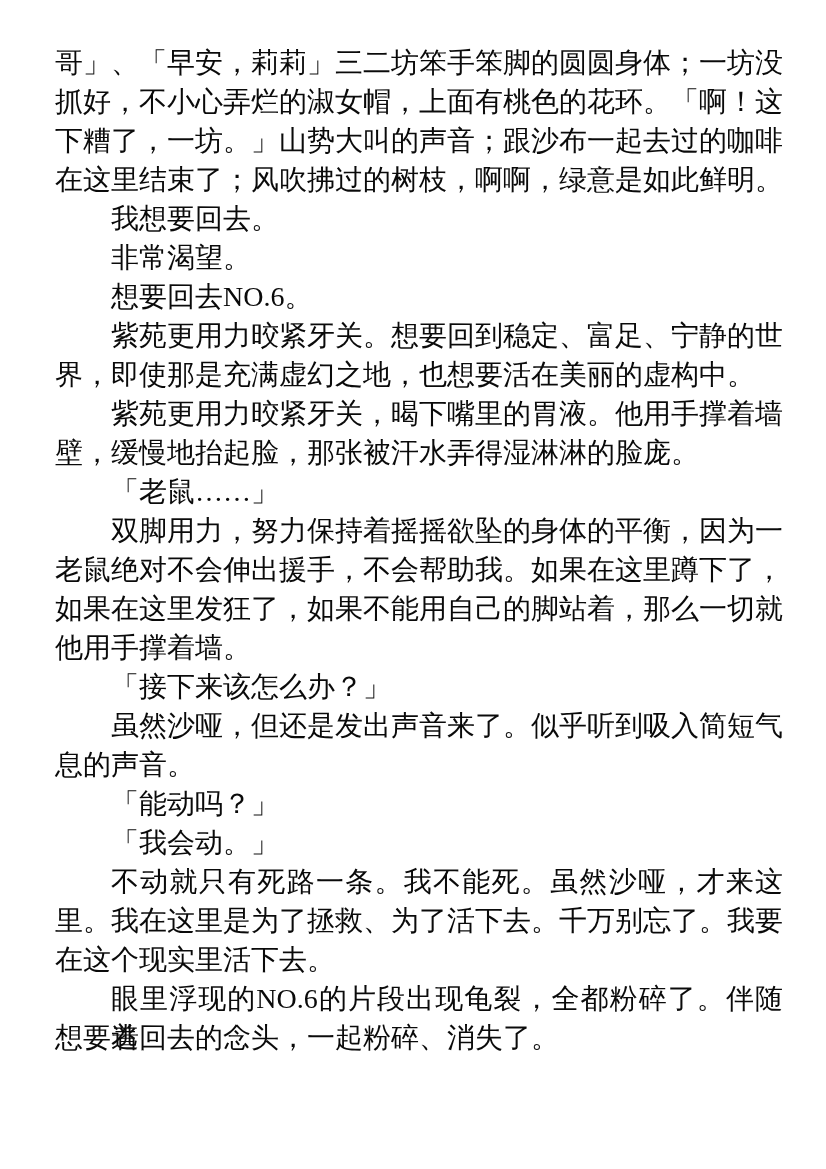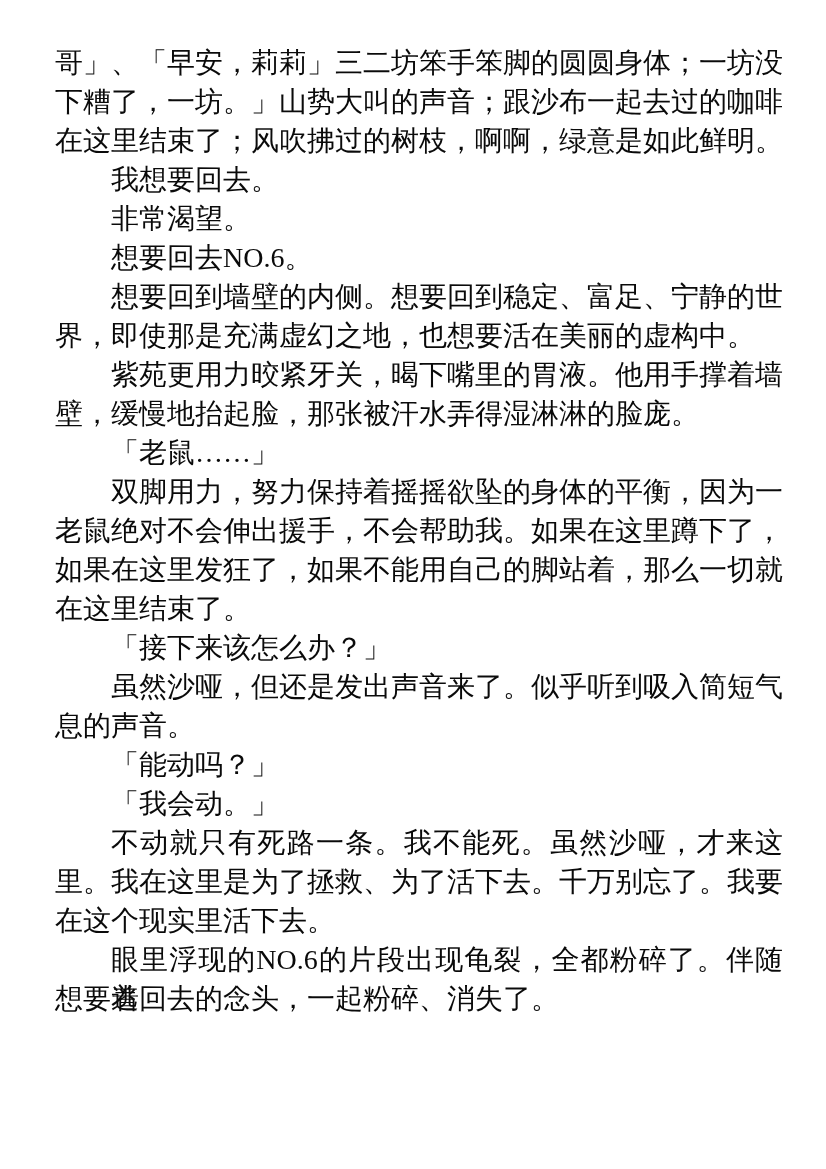--- a/index.html
+++ b/index.html
@@ -41,34 +41,35 @@
     text-align-last: justify;
     text-justify: inter-character;
   }
 </style>
 </head>
 <body>
 
 <div class="page">
   <div class="textblock" id="textblock">
       <div class="line fill">哥」、「早安，莉莉」三二坊笨手笨脚的圆圆身体；一坊没</div>
+      <div class="line fill">抓好，不小心弄烂的淑女帽，上面有桃色的花环。「啊！这</div>
       <div class="line fill">下糟了，一坊。」山势大叫的声音；跟沙布一起去过的咖啡</div>
       <div class="line fill">在这里结束了；风吹拂过的树枝，啊啊，绿意是如此鲜明。</div>
       <div class="line indent-2">我想要回去。</div>
       <div class="line indent-2">非常渴望。</div>
       <div class="line indent-2">想要回去NO.6。</div>
-      <div class="line indent-2 fill">想要回到墙壁的内侧。想要回到稳定、富足、宁静的世</div>
+      <div class="line indent-2 fill">紫苑更用力晈紧牙关。想要回到稳定、富足、宁静的世</div>
       <div class="line">界，即使那是充满虚幻之地，也想要活在美丽的虚构中。</div>
       <div class="line indent-2 fill">紫苑更用力晈紧牙关，暍下嘴里的胃液。他用手撑着墙</div>
       <div class="line">壁，缓慢地抬起脸，那张被汗水弄得湿淋淋的脸庞。</div>
       <div class="line indent-2">「老鼠……」</div>
       <div class="line indent-2 fill">双脚用力，努力保持着摇摇欲坠的身体的平衡，因为一</div>
       <div class="line fill">老鼠绝对不会伸出援手，不会帮助我。如果在这里蹲下了，</div>
       <div class="line fill">如果在这里发狂了，如果不能用自己的脚站着，那么一切就</div>
-      <div class="line">在这里结束了。</div>
+      <div class="line">他用手撑着墙。</div>
       <div class="line indent-2">「接下来该怎么办？」</div>
       <div class="line indent-2 fill">虽然沙哑，但还是发出声音来了。似乎听到吸入简短气</div>
       <div class="line">息的声音。</div>
       <div class="line indent-2">「能动吗？」</div>
       <div class="line indent-2">「我会动。」</div>
       <div class="line indent-2 fill">不动就只有死路一条。我不能死。虽然沙哑，才来这</div>
       <div class="line fill">里。我在这里是为了拯救、为了活下去。千万别忘了。我要</div>
       <div class="line">在这个现实里活下去。</div>
       <div class="line indent-2 fill">眼里浮现的NO.6的片段出现龟裂，全都粉碎了。伴随着</div>
       <div class="line">想要逃回去的念头，一起粉碎、消失了。</div>

